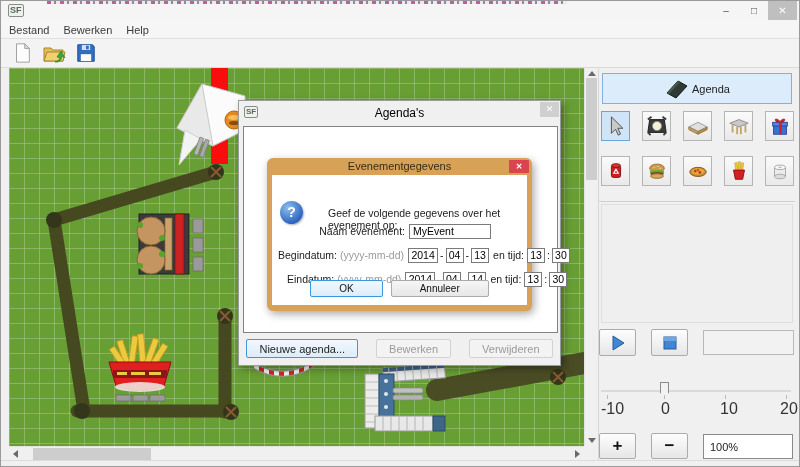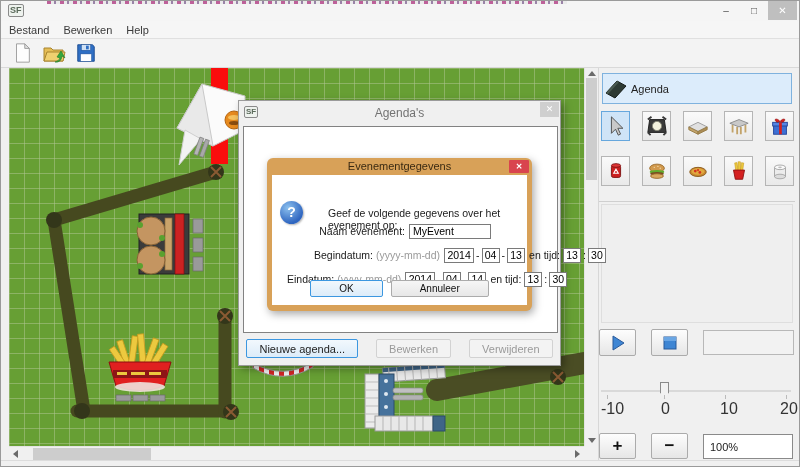--- a/index.html
+++ b/index.html
@@ -41,21 +41,21 @@
   .sarrow { position:absolute; width:0; height:0; }
   .up    { left:3px; top:3px;  border-left:4px solid transparent; border-right:4px solid transparent; border-bottom:5px solid #6a6a6a; }
   .down  { left:3px; bottom:3px; border-left:4px solid transparent; border-right:4px solid transparent; border-top:5px solid #6a6a6a; }
   .left  { left:4px; top:3px; border-top:4px solid transparent; border-bottom:4px solid transparent; border-right:5px solid #6a6a6a; }
   .right { right:4px; top:3px; border-top:4px solid transparent; border-bottom:4px solid transparent; border-left:5px solid #6a6a6a; }
   .statusbar { position:absolute; left:0; top:459px; width:100%; height:8px; background:#f0f0f0; border-top:1px solid #dcdcdc; }
 
   
   .sidebar { position:absolute; left:597px; top:67px; width:196px; height:392px; background:#f0f0f0; border-left:1px solid #d7d7d7; }
   .agendabtn { position:absolute; left:3px; top:5px; width:190px; height:31px; background:#dcecfb; border:1px solid #7fb2de;
-    display:flex; align-items:center; justify-content:flex-start; gap:2px; font-size:11px; color:#222; }
+    display:flex; align-items:center; justify-content:center; gap:2px; font-size:11px; color:#222; }
   .tool { position:absolute; width:29px; height:30px; background:linear-gradient(#fafafa,#e9e9e9); border:1px solid #b5b5b5;
     display:flex; align-items:center; justify-content:center; }
   .tool.sel { background:#cfe4f7; border:1px solid #66a7dd; }
   .divider { position:absolute; left:0; top:133px; width:196px; height:1px; background:#cfcfcf; }
   .emptypanel { position:absolute; left:2px; top:136px; width:192px; height:119px; background:#efefef; border:1px solid #dedede; }
   .sbtn { position:absolute; background:linear-gradient(#fdfdfd,#e6e6e6); border:1px solid #ababab; border-radius:2px;
     display:flex; align-items:center; justify-content:center; }
   .infobox { position:absolute; left:104px; top:262px; width:91px; height:25px; background:#f2f2f2; border:1px solid #b8b8b8; }
   .zoombox { position:absolute; left:104px; top:366px; width:90px; height:25px; background:#fff; border:1px solid #8a8a8a;
     font-size:11px; color:#222; display:flex; align-items:center; padding-left:6px; }
@@ -65,21 +65,21 @@
   .tick { position:absolute; top:327px; width:1px; height:4px; background:#bbb; }
   .slbl { position:absolute; top:332px; font-size:16px; color:#333; }
   .mathbtn { font-size:17px; font-weight:bold; color:#111; }
 
   
   .dlg-agendas { position:absolute; left:237px; top:99px; width:323px; height:266px; background:#f0f0f0;
     border:1px solid #9b9b9b; box-shadow:3px 3px 8px rgba(0,0,0,.35); z-index:10; }
   .da-title { position:absolute; left:0; top:0; width:100%; height:25px; }
   .da-icon { position:absolute; left:5px; top:5px; font-size:8px; font-weight:bold; color:#5a6a5a;
     border:1px solid #8a8a8a; border-radius:2px; padding:0 1px; background:#eef2ee; line-height:10px; }
-  .da-text { position:absolute; left:0; right:0; top:5px; text-align:center; font-size:12px; color:#737373; }
+  .da-text { position:absolute; left:0; right:0; top:5px; text-align:center; font-size:12px; color:#000000; }
   .da-close { position:absolute; right:1px; top:1px; width:19px; height:15px; background:#cfcfcf; color:#fff;
     font-size:9px; text-align:center; line-height:15px; }
   .da-list { position:absolute; left:4px; top:25px; width:315px; height:207px; background:#fff; border:1px solid #828282; }
   .da-footer { position:absolute; left:0; bottom:0; width:100%; height:33px; display:flex; align-items:center; justify-content:center; gap:18px; }
   .dbtn { height:19px; font-size:11px; padding:0 12px; background:linear-gradient(#f6f6f6,#e7e7e7); border:1px solid #ababab; border-radius:2px; color:#222; }
   .dbtn.focus { border:1px solid #3c97e0; background:linear-gradient(#f2f8fd,#dcecf9); }
   .dbtn:disabled { color:#9a9a9a; background:#f3f3f3; border:1px solid #d2d2d2; }
 
   
   .dlg-event { position:absolute; left:266px; top:157px; width:265px; height:153px; background:#d8a158;
@@ -429,21 +429,21 @@
     <span class="de-close">✕</span>
     <div class="de-body">
       <div class="qicon">?</div>
       <div class="de-prompt">Geef de volgende gegevens over het evenement op:</div>
 
       <div class="de-row" style="top:48px;">
         <span class="de-lab">Naam evenement:</span>
         <input class="in-name" type="text" value="MyEvent" style="">
       </div>
 
-      <div class="de-row" style="top:72px;margin-left:36px;">
+      <div class="de-row" style="top:72px;">
         <span class="de-lab"><span>Begindatum:</span> <span class="gray">(yyyy-mm-dd)</span></span>
         <input class="in-y" type="text" value="2014" style="">
         <span class="sep">-</span>
         <input class="in-2" type="text" value="04" style="">
         <span class="sep">-</span>
         <input class="in-2" type="text" value="13" style="">
         <span class="entijd">en tijd:</span>
         <input class="in-2" type="text" value="13" style="">
         <span class="sep">:</span>
         <input class="in-2" type="text" value="30" style="">

